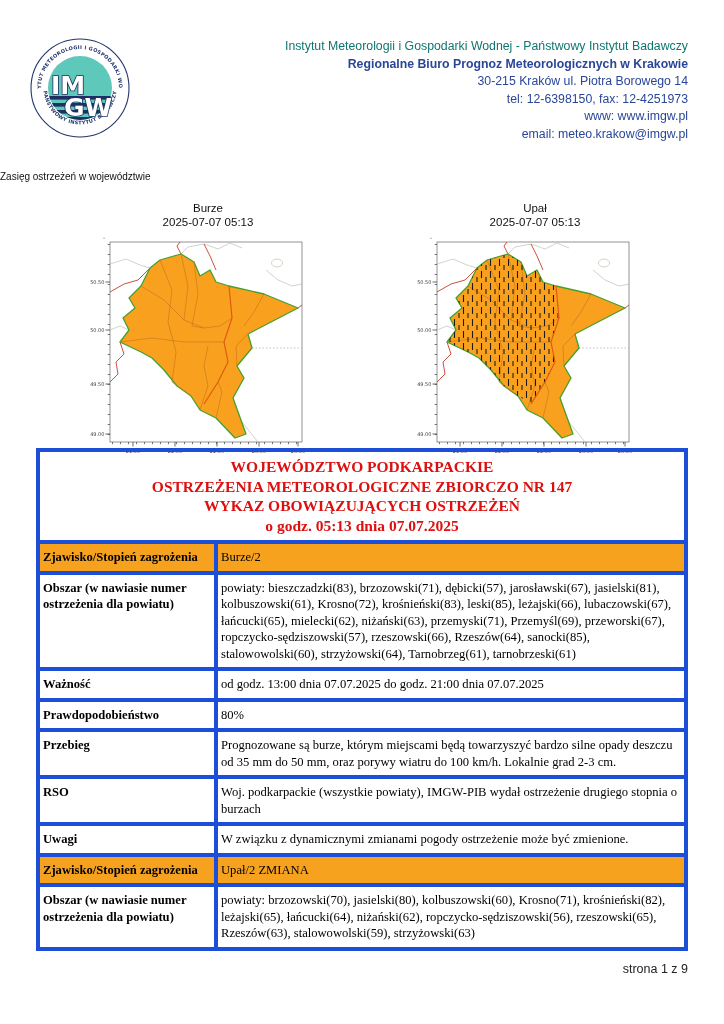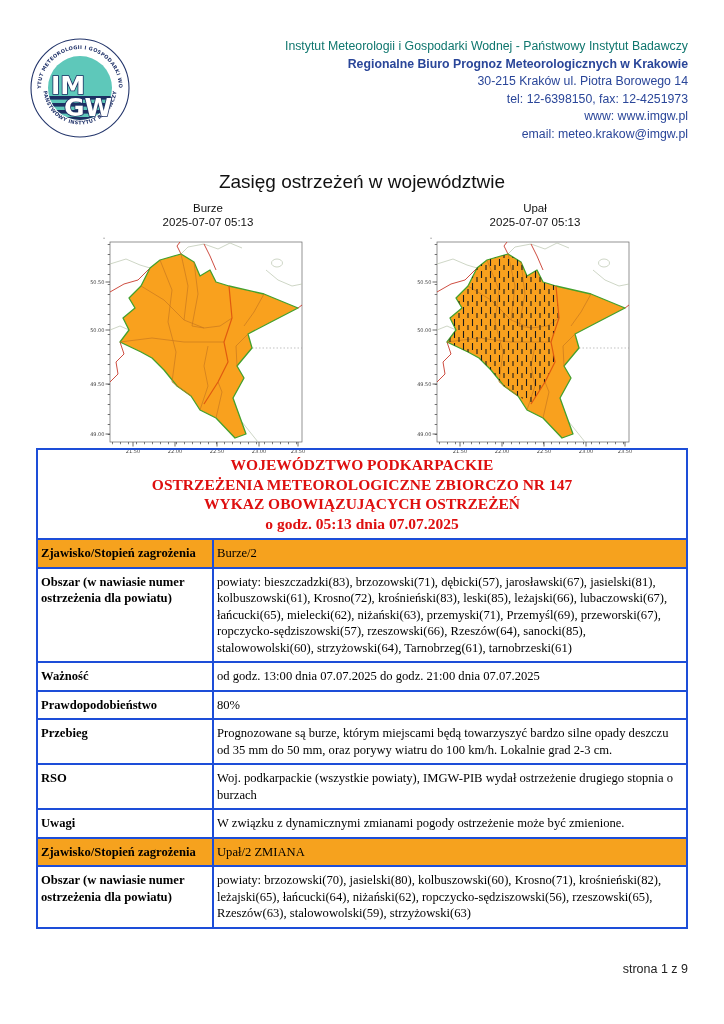--- a/index.html
+++ b/index.html
@@ -8,34 +8,34 @@
     font-family:"Liberation Sans", sans-serif; color:#000; overflow:hidden;
   }
   
   .header { position:absolute; top:38px; left:30px; right:36px; display:flex; justify-content:space-between; }
   .logo-wrap { width:100px; height:100px; }
   .logo-wrap svg { width:100px; height:100px; display:block; }
   .contact { text-align:right; font-size:12.3px; line-height:17.6px; color:#2a4699; }
   .contact .l1 { color:#0f766e; }
   .contact .l2 { font-weight:bold;text-align:right; }
   
-  .section-title { position:absolute; top:171px; left:0; width:100%; text-align:center; font-size:19px; color:#111; }
+  .section-title { position:absolute; top:171px; left:0; width:100%; font-size:10px; color:#111; }
   
   .map-figure { position:absolute; top:202px; width:230px; margin:0; }
   .map-figure.left { left:80px; }
   .map-figure.right { left:407px; }
   .map-title { text-align:center; font-size:11.5px; line-height:13.5px; color:#111; padding-left:26px; margin-bottom:5px; }
   .map-svg { width:230px; height:224px; display:block; }
   
   .warning-table {
     position:absolute; top:448px; left:36px; width:652px;
     border-collapse:collapse; font-family:"Liberation Serif", serif;
     font-size:12.6px; line-height:16.5px; color:#000;
   }
-  .warning-table td { border:2px solid #1d4ed8; padding:5px 3px; vertical-align:top; }
+  .warning-table td { border:4px solid #1d4ed8; padding:5px 3px; vertical-align:top; }
   .warning-table td.lbl { width:168px; font-weight:bold;margin-left:28px; }
   .warning-table tr.hl td { background:#F6A21E; }
   .tbl-title { text-align:center; color:#DE0F0F; font-weight:bold; font-size:15.5px; line-height:19.5px; padding:7px 4px; }
   
   .footer { position:absolute; top:962px; right:36px; font-size:12.5px; color:#222; }
 </style>
 </head>
 <body>
 
 <div class="page">

